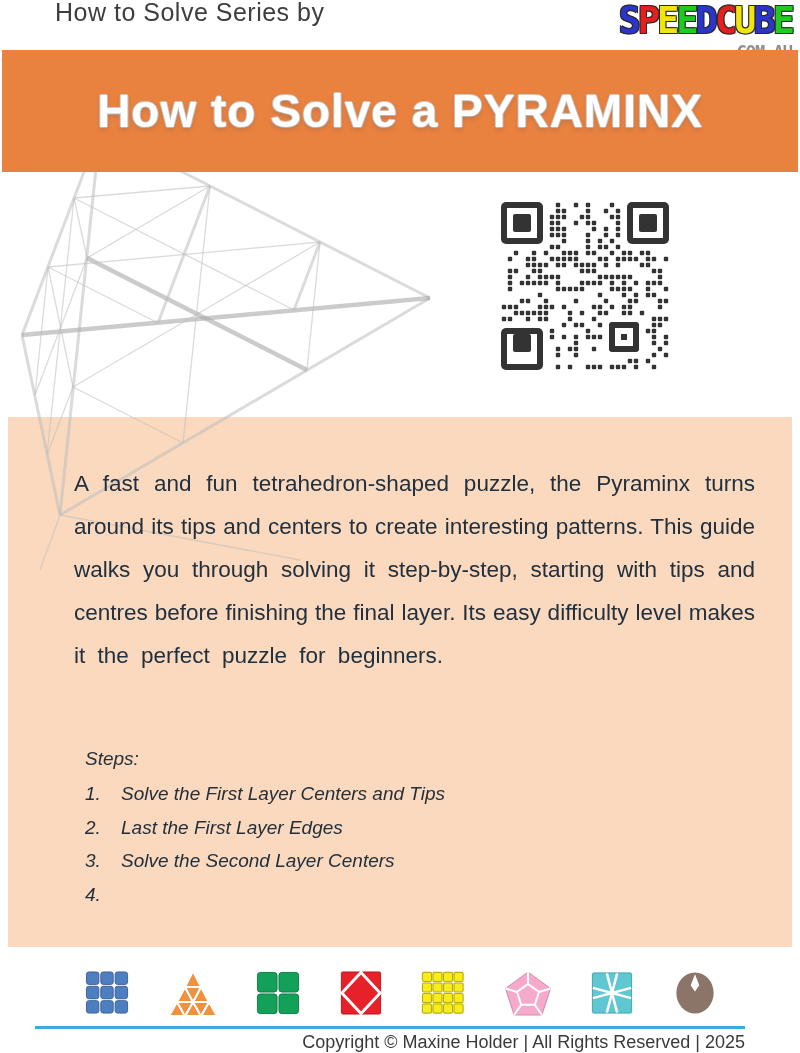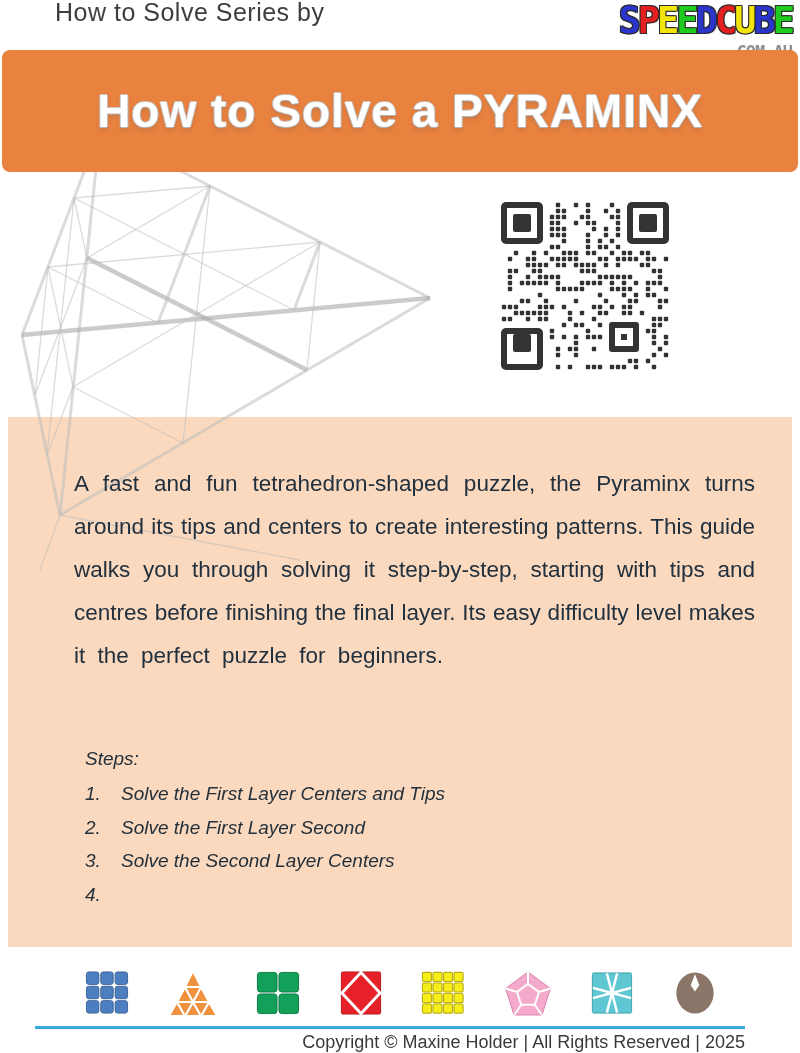--- a/index.html
+++ b/index.html
@@ -12,21 +12,21 @@
                 color:#3e3e3e;font-weight:400;}
   .logo{position:absolute;right:8px;top:2px;text-align:right;line-height:1;}
   .logo-word{font-family:"DejaVu Sans Mono", monospace;font-weight:700;font-size:37px;
              letter-spacing:-3px;
              text-shadow:1px 1px 0 #2a2a2a,-1px -1px 0 #2a2a2a,1px -1px 0 #2a2a2a,-1px 1px 0 #2a2a2a;margin-left:46px;}
   .logo-domain{font-family:"DejaVu Sans Mono", monospace;font-weight:700;font-size:17px;
                color:#8f8f8f;letter-spacing:-1px;margin-top:5px;}
 
   
   .banner{position:absolute;left:2px;top:50px;width:796px;height:122px;z-index:4;
-          display:flex;align-items:center;justify-content:center;border-radius:8px;}
+          display:flex;align-items:center;justify-content:center;}
   .banner-title{color:#ffffff;font-weight:700;font-size:46px;letter-spacing:1px;
                 text-shadow:0 1px 0 #b5b5b5,0 -1px 0 #c9c9c9,1px 0 0 #c0c0c0,-1px 0 0 #c0c0c0,0 3px 4px rgba(90,90,90,.25);}
 
   
   .wireframe{position:absolute;left:0;top:0;z-index:2;pointer-events:none;}
   .wf{stroke:#bdbdbd;stroke-opacity:.55;fill:none;}
   .wf-main{stroke-width:3;}
   .wf-thick{stroke:#a9a9a9;stroke-width:4.5;stroke-opacity:.6;}
   .wf-thin{stroke-width:1.3;}
 
@@ -378,21 +378,21 @@
   </div>
 
   <div class="steps">
     <div class="steps-heading">Steps:</div>
     <div class="step-row">
       <span class="step-num">1.</span>
       <span>Solve the First Layer Centers and Tips</span>
     </div>
     <div class="step-row">
       <span class="step-num">2.</span>
-      <span>Solve the First Layer Second</span>
+      <span>Last the First Layer Edges</span>
     </div>
     <div class="step-row">
       <span class="step-num">3.</span>
       <span>Solve the Second Layer Centers</span>
     </div>
     <div class="step-row">
       <span class="step-num">4.</span>
     </div>
   </div>
 

